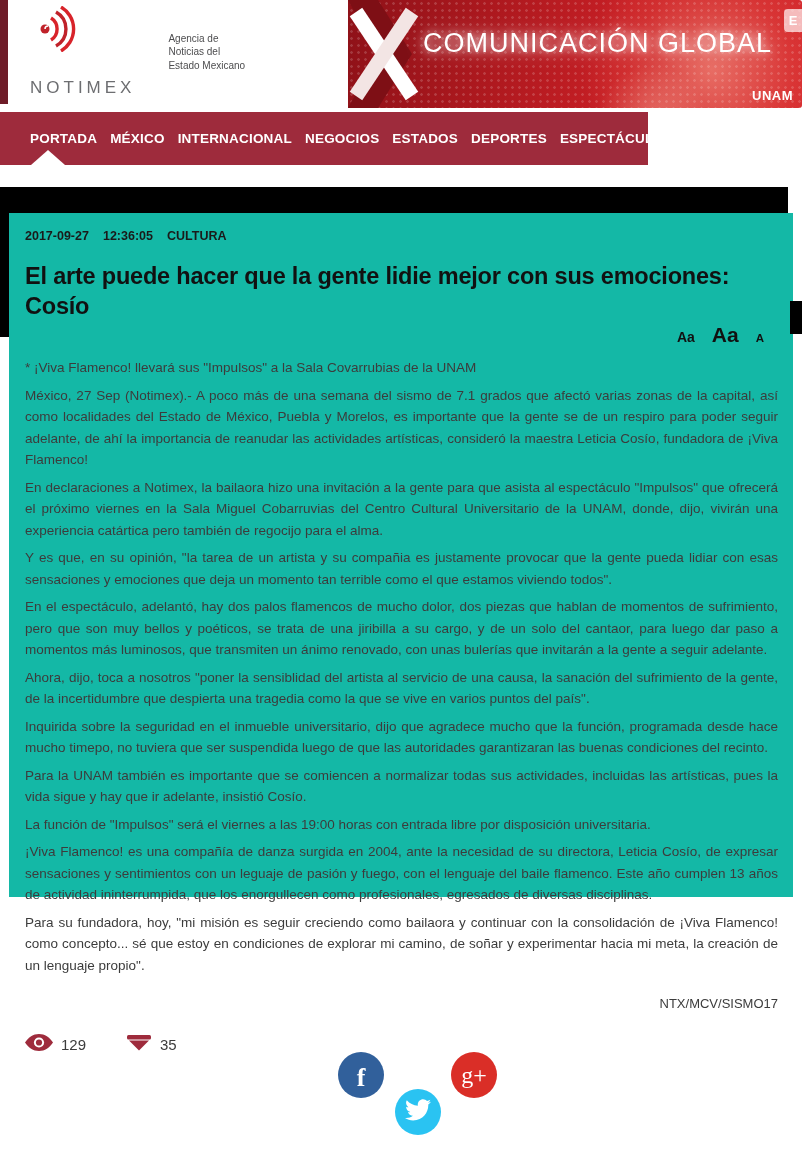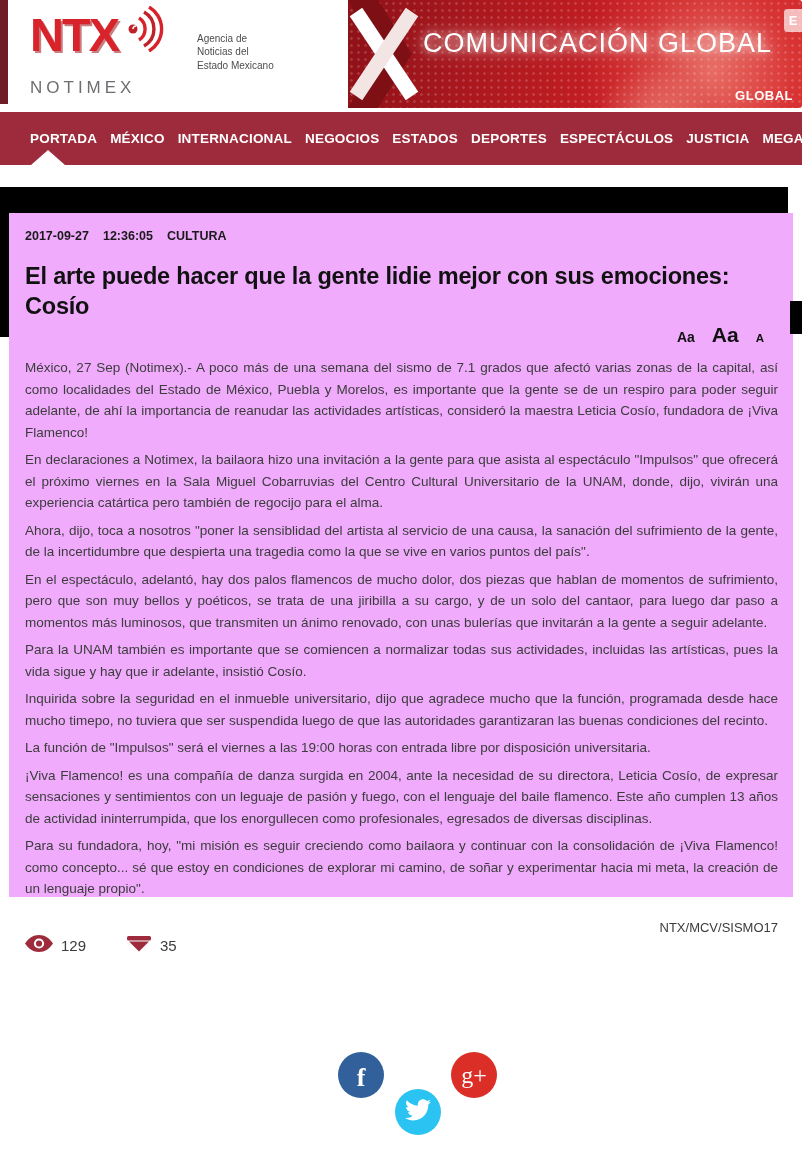--- a/index.html
+++ b/index.html
@@ -53,58 +53,58 @@
     position:absolute; right:9px; bottom:5px; font-size:13px; font-weight:bold; color:#fff; letter-spacing:.5px;
   }
   .lang-btn {
     position:absolute; right:-12px; top:9px; width:30px; height:23px; border-radius:4px;
     background:rgba(255,235,235,.75); color:#fff; font-size:13px; font-weight:bold;
     display:flex; align-items:center; justify-content:center; padding-right:12px;
   }
 
   
   .nav {
-    position:absolute; top:112px; left:0; width:802px; height:53px; background:#9E2B3C;
+    position:absolute; top:112px; left:0; width:648px; height:53px; background:#9E2B3C;
     display:flex; align-items:center; overflow:hidden;
   }
   .nav-list { display:flex; gap:13px; padding-left:30px; white-space:nowrap; }
   .nav-item { font-size:13.5px; font-weight:bold; color:#fff; letter-spacing:.2px; cursor:pointer; }
   .nav-caret {
     position:absolute; left:31px; bottom:0; width:0; height:0;
     border-left:17px solid transparent; border-right:17px solid transparent; border-bottom:15px solid #fff;
   }
 
   
   .black-band { position:absolute; top:187px; left:0; width:788px; height:26px; background:#000; }
   .black-left-strip { position:absolute; top:187px; left:0; width:9px; height:150px; background:#000; }
   .black-right-rect { position:absolute; top:301px; right:0; width:12px; height:33px; background:#000; z-index:6; }
 
   
   .article {
-    position:absolute; top:213px; left:9px; width:784px; height:684px; background:#f0abfc; z-index:3;
+    position:absolute; top:213px; left:9px; width:784px; height:684px; background:#14b8a6; z-index:3;
     padding:14px 15px 0 16px;
   }
   .date-row { display:flex; gap:14px; font-size:12.5px; font-weight:bold; color:#1a1a1a; margin-top:2px; }
   .article-title {
     margin-top:19px; font-size:23.5px; font-weight:bold; color:#111; line-height:1.26; letter-spacing:-.2px;
     padding-right:10px;
   }
   .font-controls {
     display:flex; justify-content:flex-end; align-items:baseline; gap:17px;
     margin-top:2px; padding-right:14px; color:#111;
   }
   .fc-small { font-size:14px; font-weight:bold; cursor:pointer; }
   .fc-large { font-size:21px; font-weight:bold; cursor:pointer; }
   .fc-tiny  { font-size:11.5px; font-weight:bold; cursor:pointer; }
   .paragraphs { margin-top:10px; }
   .paragraphs p {
     font-size:13.5px; color:#3C3C3C; line-height:21.5px; text-align:justify; margin-bottom:6px;
   }
   .signature { margin-top:20px; font-size:13px; color:#3C3C3C;text-align:right; }
-  .stats-row { display:flex; align-items:center; }
+  .stats-row { margin-top:23px; display:flex; align-items:center; }
   .stat-num { font-size:15px; color:#3C3C3C; margin-left:8px; }
   .stat-gap { width:40px; }
 
   
   .social-btn {
     position:absolute; width:46px; height:46px; border-radius:50%; z-index:4;
     display:flex; align-items:center; justify-content:center; cursor:pointer;
   }
   .social-fb { left:338px; top:1052px; background:#31609B; }
   .social-gp { left:451px; top:1052px; background:#DA2E27; }
@@ -114,21 +114,20 @@
 </style>
 </head>
 <body>
 
 <div class="header">
   <div class="header-left-strip"></div>
 
   <div class="logo-area">
     <div class="logo-block">
       <div class="logo-row">
-        <div class="logo-ntx">NTX</div>
         <span class="logo-wave">
           <svg width="40" height="46" viewBox="0 0 40 46">
             <circle cx="9" cy="23" r="4.5" fill="#C0222A"></circle>
             <path d="M9 23 a3 3 0 0 1 3 -3" stroke="#fff" stroke-width="1.5" fill="none"></path>
             <path d="M15 12 a13 13 0 0 1 0 22" stroke="#D8232A" stroke-width="3.4" fill="none"></path>
             <path d="M20 6 a19.5 19.5 0 0 1 0 34" stroke="#C0222A" stroke-width="3.4" fill="none"></path>
             <path d="M25 1 a25.5 25.5 0 0 1 0 44" stroke="#D8232A" stroke-width="3.4" fill="none"></path>
           </svg>
         </span>
       </div>
@@ -145,21 +144,21 @@
     <div class="dots"></div>
     <span class="banner-x">
       <svg width="72" height="108" viewBox="0 0 72 108">
         <polygon points="0,0 30,0 64,54 30,108 0,108 30,54" fill="#7E0F15"></polygon>
         <line x1="8" y1="12" x2="64" y2="96" stroke="#fff" stroke-width="15"></line>
         <line x1="64" y1="12" x2="8" y2="96" stroke="#F3E5E4" stroke-width="15"></line>
       </svg>
     </span>
     <div class="banner-title">COMUNICACIÓN GLOBAL</div>
     <div class="lang-btn">E</div>
-    <div class="banner-notas">GLOBAL</div>
+    <div class="banner-notas">UNAM</div>
   </div>
 </div>
 
 <div class="nav">
   <div class="nav-list" id="nav-list">
       <span class="nav-item">PORTADA</span>
       <span class="nav-item">MÉXICO</span>
       <span class="nav-item">INTERNACIONAL</span>
       <span class="nav-item">NEGOCIOS</span>
       <span class="nav-item">ESTADOS</span>
@@ -184,26 +183,28 @@
 
   <h1 class="article-title">El arte puede hacer que la gente lidie mejor con sus emociones: Cosío</h1>
 
   <div class="font-controls">
     <span class="fc-small">Aa</span>
     <span class="fc-large">Aa</span>
     <span class="fc-tiny">A</span>
   </div>
 
   <div class="paragraphs" id="paragraphs">
+      <p>* ¡Viva Flamenco! llevará sus "Impulsos" a la Sala Covarrubias de la UNAM</p>
       <p>México, 27 Sep (Notimex).- A poco más de una semana del sismo de 7.1 grados que afectó varias zonas de la capital, así como localidades del Estado de México, Puebla y Morelos, es importante que la gente se de un respiro para poder seguir adelante, de ahí la importancia de reanudar las actividades artísticas, consideró la maestra Leticia Cosío, fundadora de ¡Viva Flamenco!</p>
       <p>En declaraciones a Notimex, la bailaora hizo una invitación a la gente para que asista al espectáculo "Impulsos" que ofrecerá el próximo viernes en la Sala Miguel Cobarruvias del Centro Cultural Universitario de la UNAM, donde, dijo, vivirán una experiencia catártica pero también de regocijo para el alma.</p>
+      <p>Y es que, en su opinión, "la tarea de un artista y su compañia es justamente provocar que la gente pueda lidiar con esas sensaciones y emociones que deja un momento tan terrible como el que estamos viviendo todos".</p>
+      <p>En el espectáculo, adelantó, hay dos palos flamencos de mucho dolor, dos piezas que hablan de momentos de sufrimiento, pero que son muy bellos y poéticos, se trata de una jiribilla a su cargo, y de un solo del cantaor, para luego dar paso a momentos más luminosos, que transmiten un ánimo renovado, con unas bulerías que invitarán a la gente a seguir adelante.</p>
       <p>Ahora, dijo, toca a nosotros "poner la sensiblidad del artista al servicio de una causa, la sanación del sufrimiento de la gente, de la incertidumbre que despierta una tragedia como la que se vive en varios puntos del país".</p>
-      <p>En el espectáculo, adelantó, hay dos palos flamencos de mucho dolor, dos piezas que hablan de momentos de sufrimiento, pero que son muy bellos y poéticos, se trata de una jiribilla a su cargo, y de un solo del cantaor, para luego dar paso a momentos más luminosos, que transmiten un ánimo renovado, con unas bulerías que invitarán a la gente a seguir adelante.</p>
+      <p>Inquirida sobre la seguridad en el inmueble universitario, dijo que agradece mucho que la función, programada desde hace mucho timepo, no tuviera que ser suspendida luego de que las autoridades garantizaran las buenas condiciones del recinto.</p>
       <p>Para la UNAM también es importante que se comiencen a normalizar todas sus actividades, incluidas las artísticas, pues la vida sigue y hay que ir adelante, insistió Cosío.</p>
-      <p>Inquirida sobre la seguridad en el inmueble universitario, dijo que agradece mucho que la función, programada desde hace mucho timepo, no tuviera que ser suspendida luego de que las autoridades garantizaran las buenas condiciones del recinto.</p>
       <p>La función de "Impulsos" será el viernes a las 19:00 horas con entrada libre por disposición universitaria.</p>
       <p>¡Viva Flamenco! es una compañía de danza surgida en 2004, ante la necesidad de su directora, Leticia Cosío, de expresar sensaciones y sentimientos con un leguaje de pasión y fuego, con el lenguaje del baile flamenco. Este año cumplen 13 años de actividad ininterrumpida, que los enorgullecen como profesionales, egresados de diversas disciplinas.</p>
       <p>Para su fundadora, hoy, "mi misión es seguir creciendo como bailaora y continuar con la consolidación de ¡Viva Flamenco! como concepto... sé que estoy en condiciones de explorar mi camino, de soñar y experimentar hacia mi meta, la creación de un lenguaje propio".</p>
     </div>
 
   <div class="signature">NTX/MCV/SISMO17</div>
 
   <div class="stats-row">
     <span>
       <svg width="28" height="17" viewBox="0 0 28 17">

